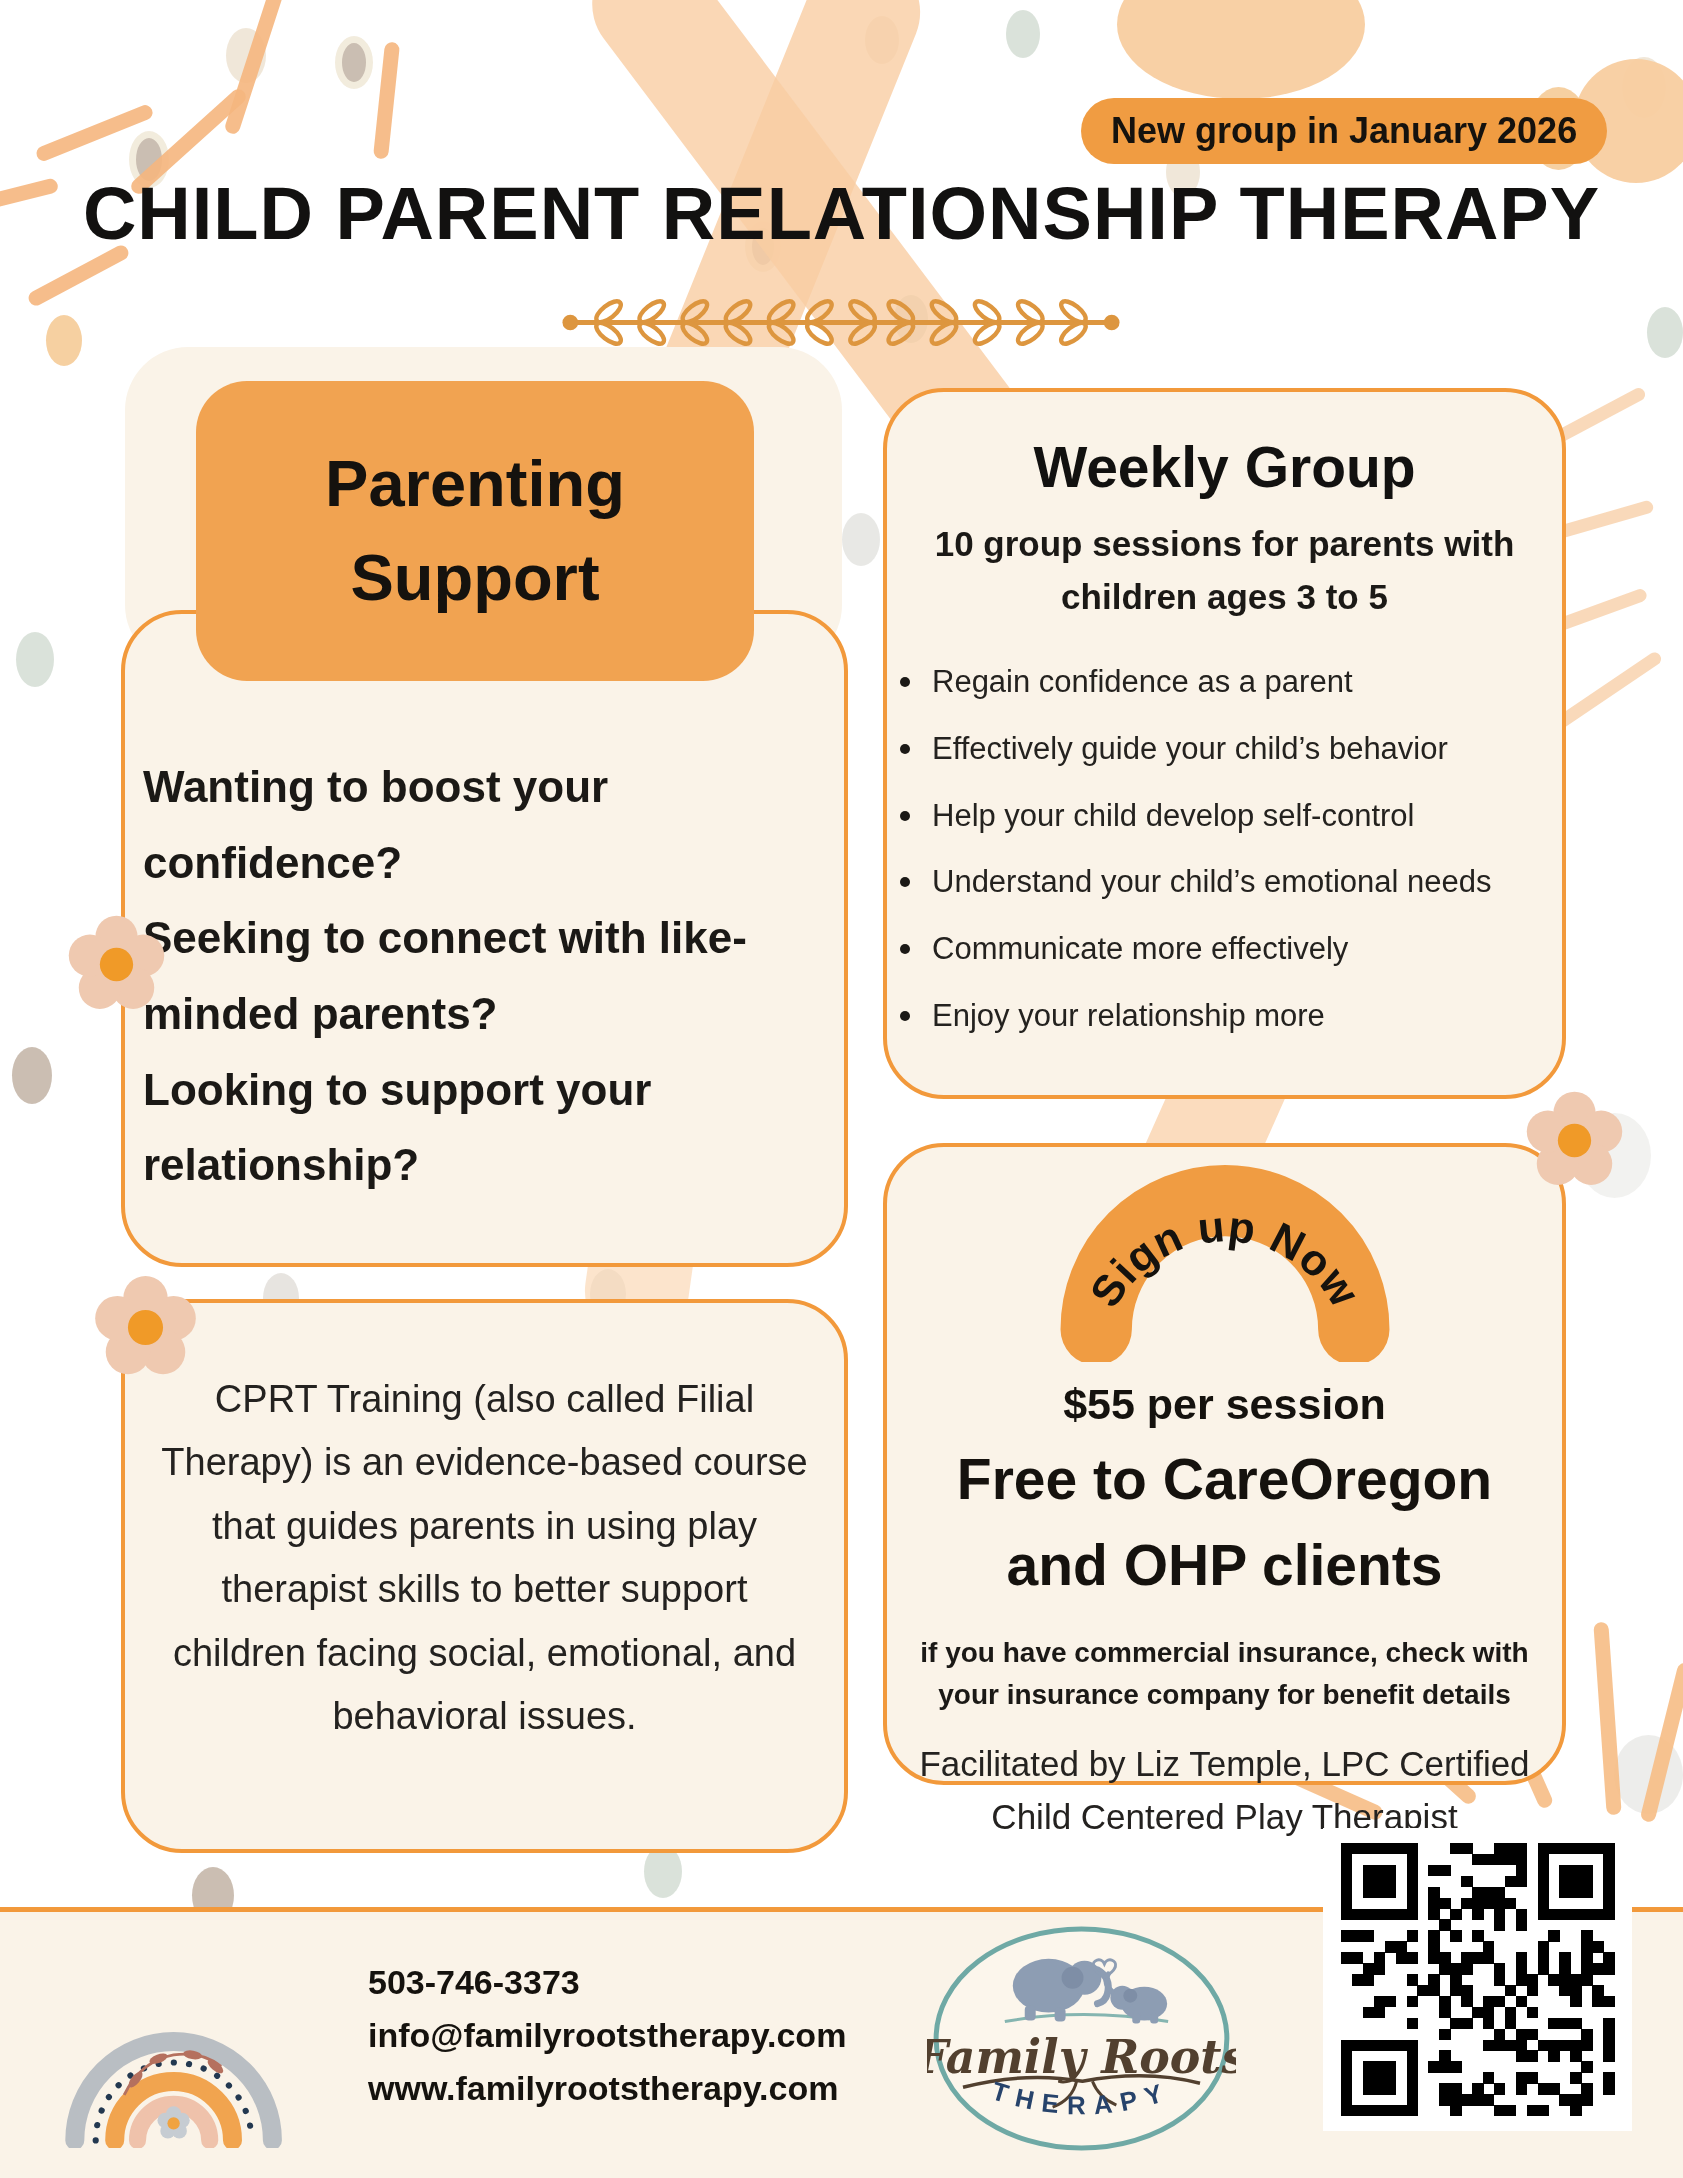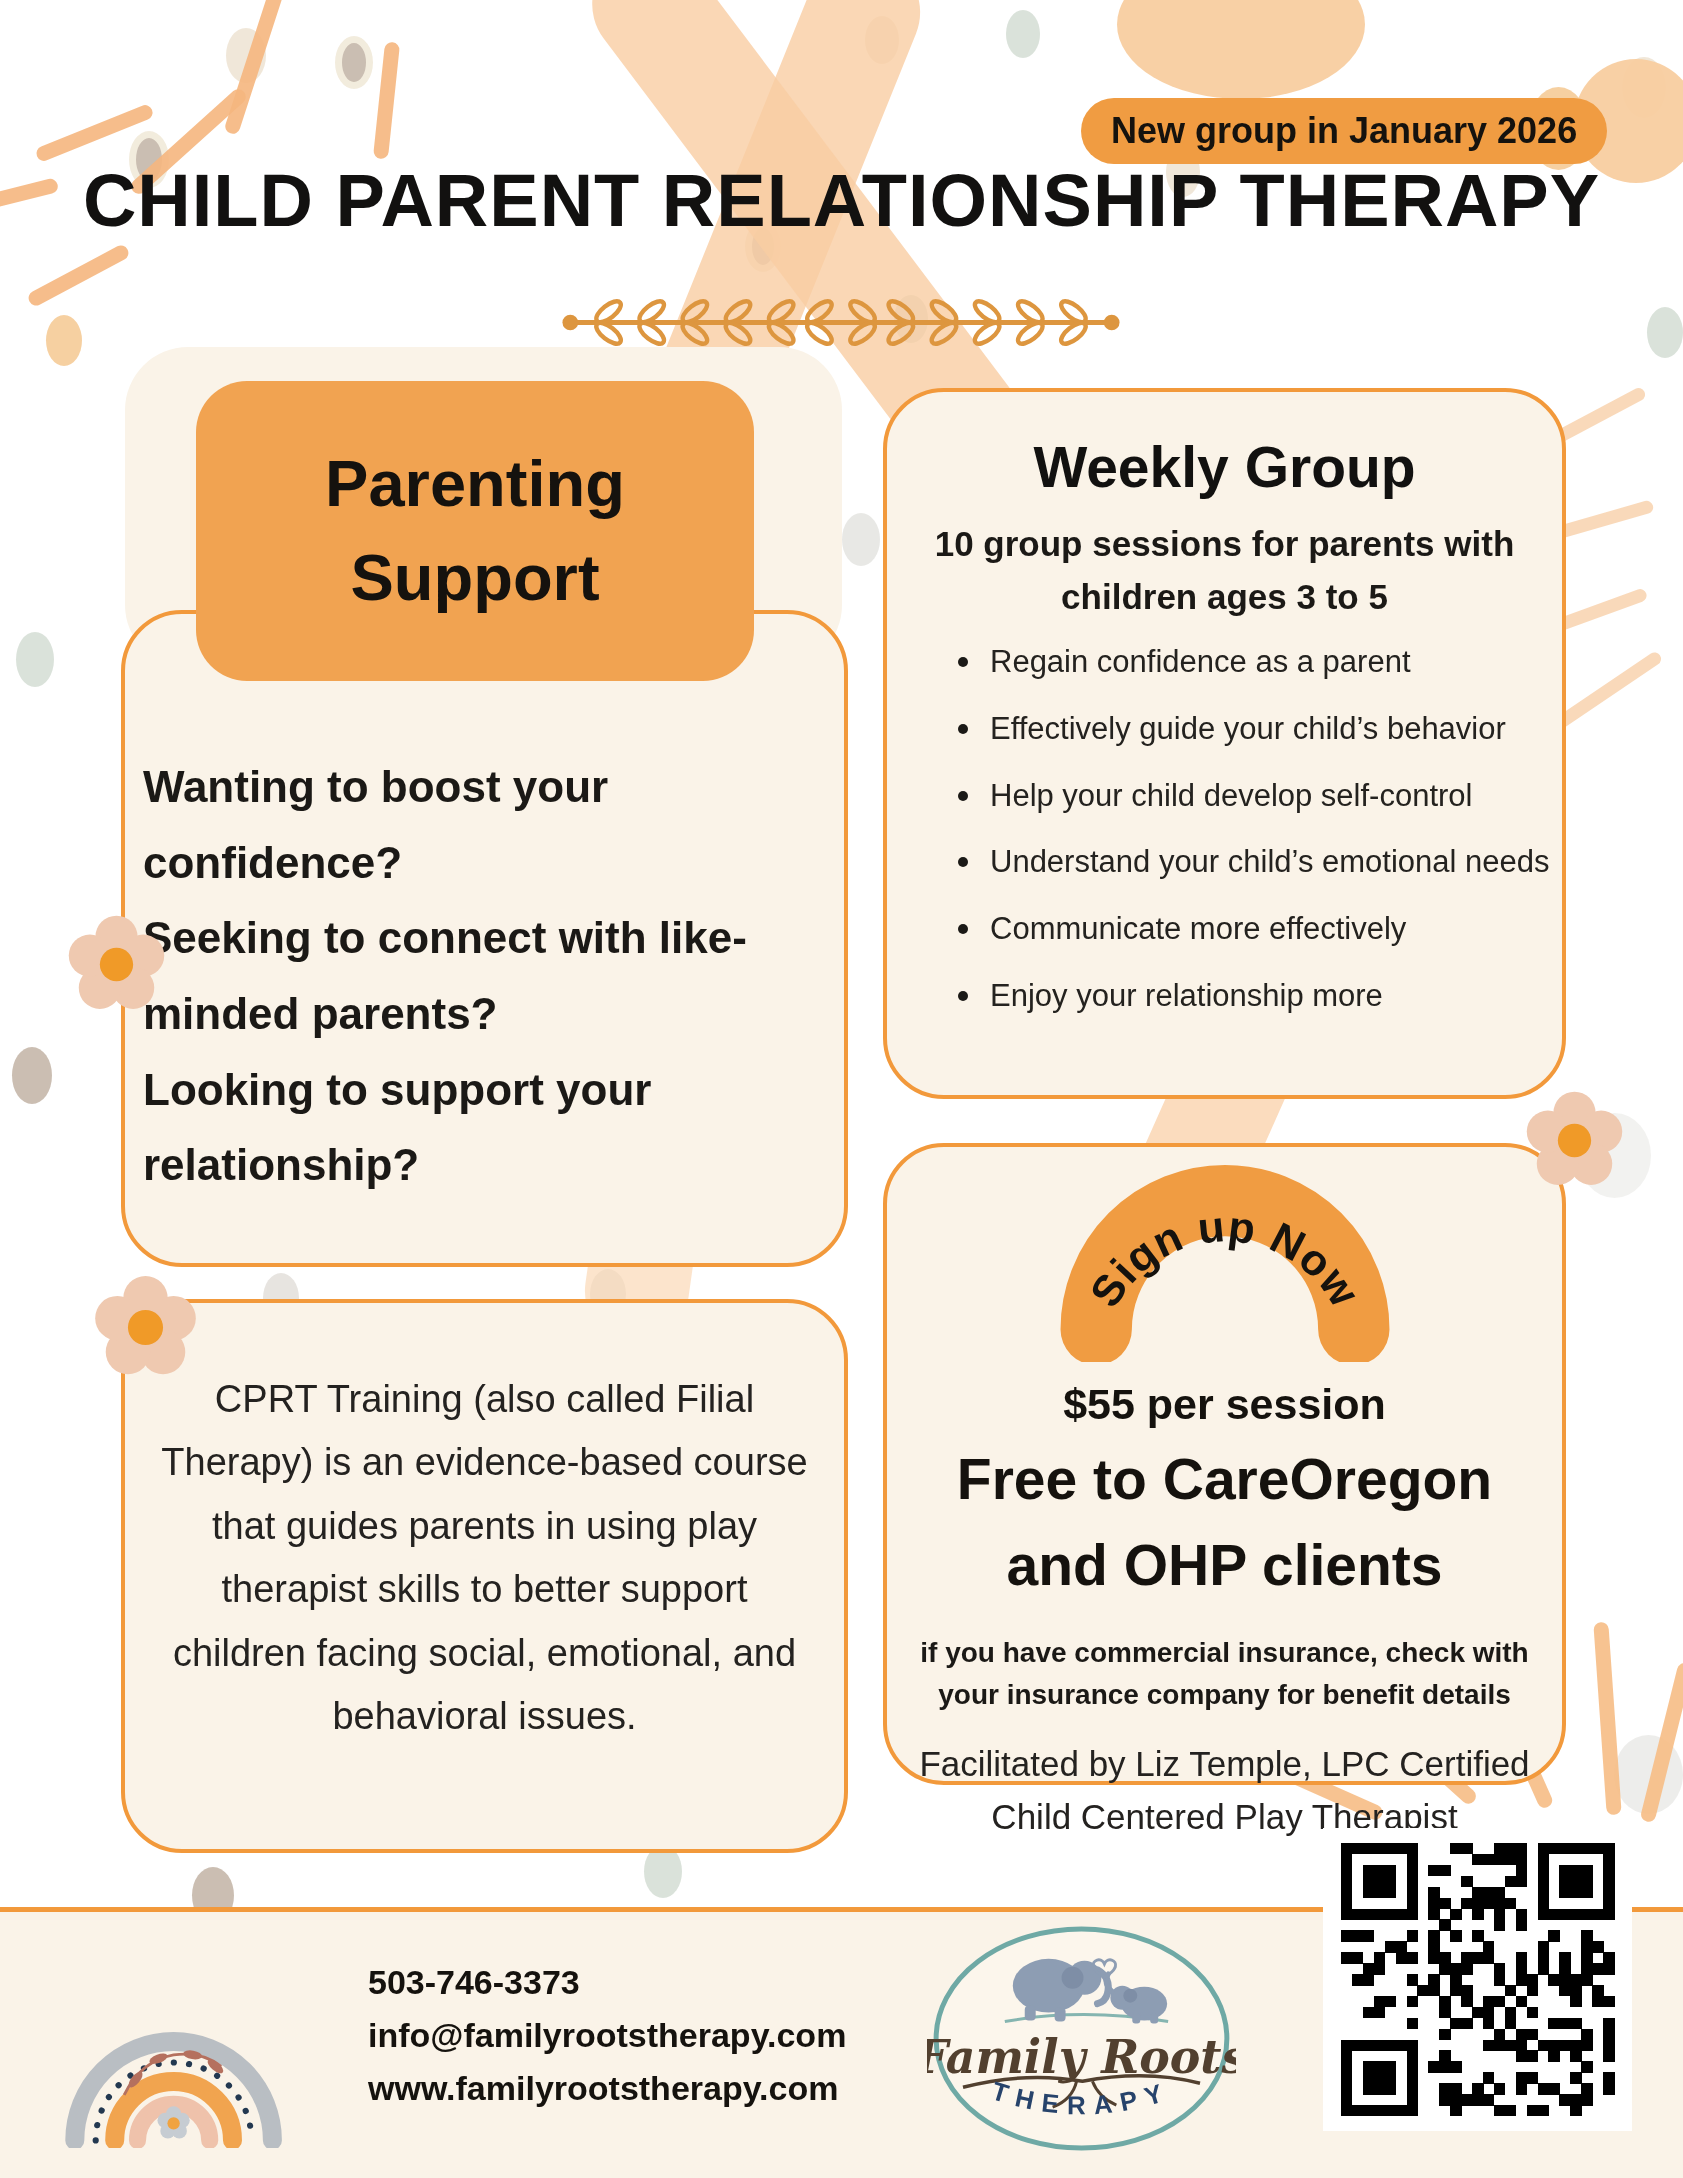--- a/index.html
+++ b/index.html
@@ -4,38 +4,38 @@
 <style>
   *{box-sizing:border-box;margin:0;padding:0}
   html,body{width:1683px;height:2178px}
   body{font-family:"Liberation Sans","DejaVu Sans",sans-serif;background:#ffffff;position:relative;overflow:hidden;color:#171513}
   #page{position:absolute;inset:0}
   #bg{position:absolute;inset:0;z-index:0}
   #fg{position:absolute;inset:0;z-index:5;pointer-events:none}
   .badge{position:absolute;left:1081px;top:98px;height:66px;padding:12px 30px;background:var(--orange,#F09C42);
          border-radius:34px;display:flex;align-items:center;justify-content:center;z-index:4;
          font-size:36px;font-weight:bold;color:#15120e;white-space:nowrap}
-  .title{position:absolute;left:0;right:0;top:158px;text-align:center;font-size:74px;font-weight:900;
+  .title{position:absolute;left:0;right:0;top:171px;text-align:center;font-size:74px;font-weight:900;
          letter-spacing:1px;z-index:4;color:#121110}
   .divider{position:absolute;left:554px;top:297px;width:574px;height:51px;z-index:4}
   .backdrop{position:absolute;left:125px;top:347px;width:717px;height:321px;background:var(--cream,#FAF3E8);
          border-radius:63px;z-index:1}
   .card{position:absolute;background:var(--cream,#FAF3E8);border:4.5px solid var(--oborder,#F2993B);border-radius:61px;z-index:2}
   #card-questions{left:121px;top:610px;width:727px;height:657px}
   #card-about{left:121px;top:1299px;width:727px;height:554px}
   #card-weekly{left:883px;top:388px;width:683px;height:711px}
   #card-signup{left:883px;top:1143px;width:683px;height:642px}
   .support-label{position:absolute;left:196px;top:381px;width:558px;height:300px;background:#F1A351;
          border-radius:51px;z-index:3;display:flex;flex-direction:column;align-items:center;justify-content:center;
          font-size:65px;font-weight:bold;line-height:1.45;color:#15120e}
   .questions{margin:135px auto 0;width:683px;text-align:left;font-size:44px;font-weight:bold;line-height:1.72;color:#1b1916}
   .about-text{margin:65px auto 0;width:657px;text-align:center;font-size:38px;font-weight:400;line-height:1.67;color:#242220}
   .wg-heading{margin-top:42px;text-align:center;font-size:57px;font-weight:bold;color:#121110}
   .wg-sub{margin:18px auto 0;width:580px;text-align:center;font-size:35px;font-weight:bold;line-height:1.5;color:#1b1916}
-  .wg-list{margin-top:20px;list-style:none;padding-left:103px}
+  .wg-list{margin-top:40px;list-style:none;padding-left:45px}
   .wg-list li{position:relative;font-size:31px;line-height:1.25;margin-bottom:28px;color:#24221f}
   .wg-list li::before{content:'';position:absolute;left:-32px;top:14px;width:10px;height:10px;border-radius:50%;background:#1b1916}
   .arc-wrap{width:436px;margin:12px auto 0}
   .price{margin-top:14px;text-align:center;font-size:43px;font-weight:bold;color:#15120e}
   .free-line{margin:8px auto 0;width:540px;text-align:center;font-size:57px;font-weight:bold;line-height:1.5;color:#15120e}
   .note{margin:24px auto 0;width:648px;text-align:center;font-size:28px;font-weight:bold;line-height:1.5;color:#1b1916}
   .facilitator{margin:22px auto 0;width:657px;text-align:center;font-size:35px;font-weight:400;line-height:1.5;color:#242220}
   .footer{position:absolute;left:0;right:0;top:1907px;height:271px;background:var(--cream,#FAF3E8);
           border-top:5px solid var(--oborder,#F2993B);z-index:3}
   .rainbow{position:absolute;left:51px;top:46px;width:249px;height:190px}

